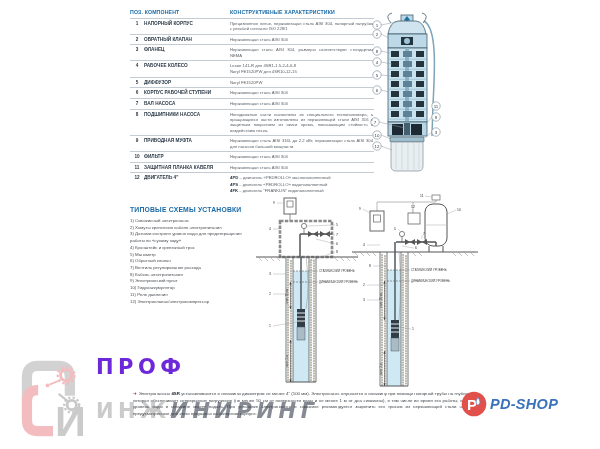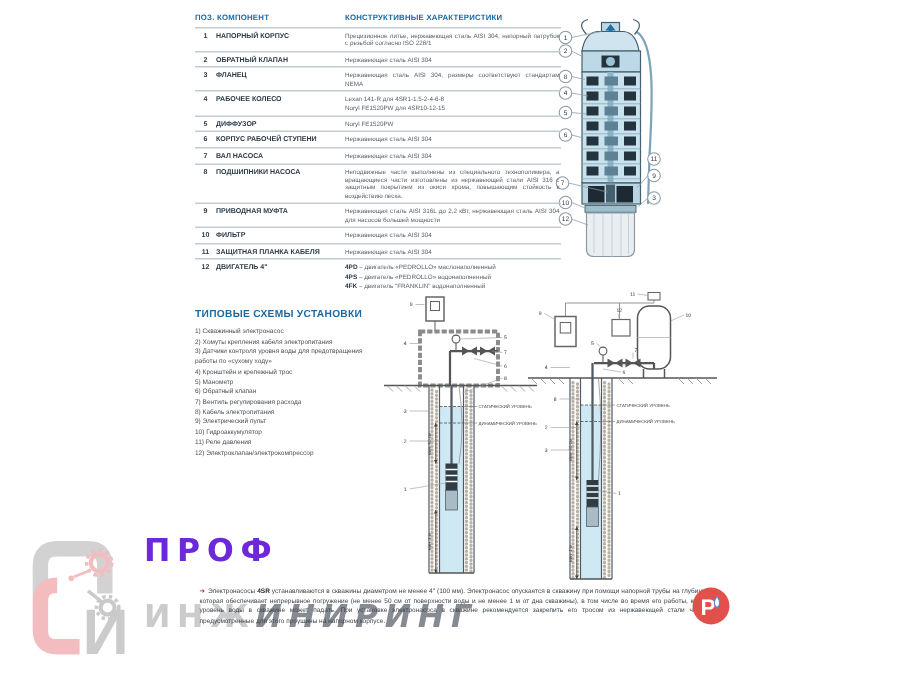--- a/index.html
+++ b/index.html
@@ -452,15 +452,16 @@
   </svg>
   <div class="wm wm-1">ПРОФ</div>
   <div class="wm wm-3"><span>ИНЖ</span><span class="tail">ИНИРИНГ</span></div>
 
   <div class="pdshop">
     <svg width="26" height="26" viewBox="0 0 26 26">
       <circle cx="13" cy="13" r="12.3" fill="#e2504c"></circle>
       <text x="6" y="19" font-size="15" font-weight="bold" fill="#fff">P</text>
       <path d="M17,6.5 c2.6,3.6 2.6,5.8 0,7.8 c-2.6,-2 -2.6,-4.2 0,-7.8 z" fill="#fff" stroke="#5588cc" stroke-width="0.8"></path>
     </svg>
+    <span class="pdshop-text">PD-SHOP</span>
   </div>
 
 </div>
 
 </body></html>

